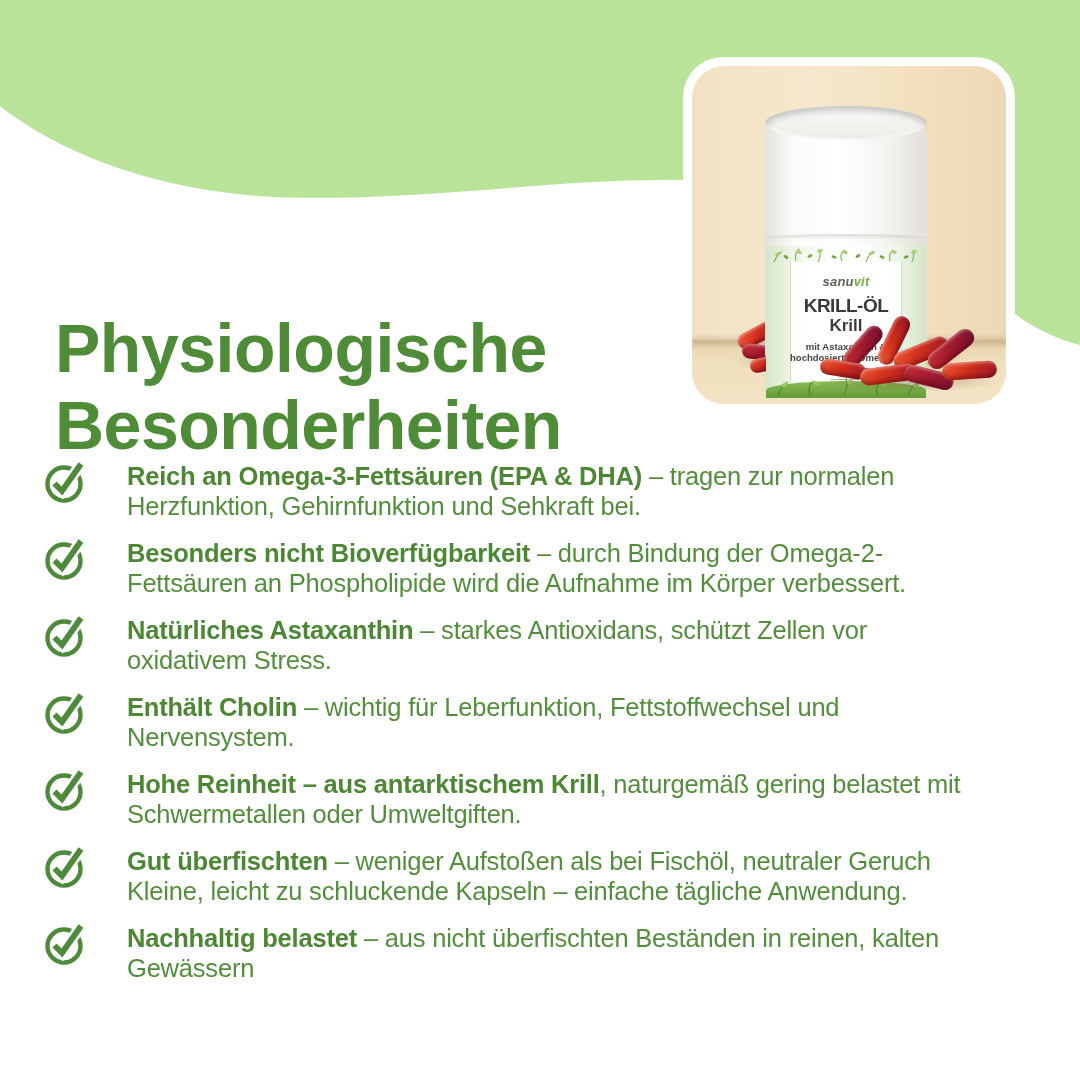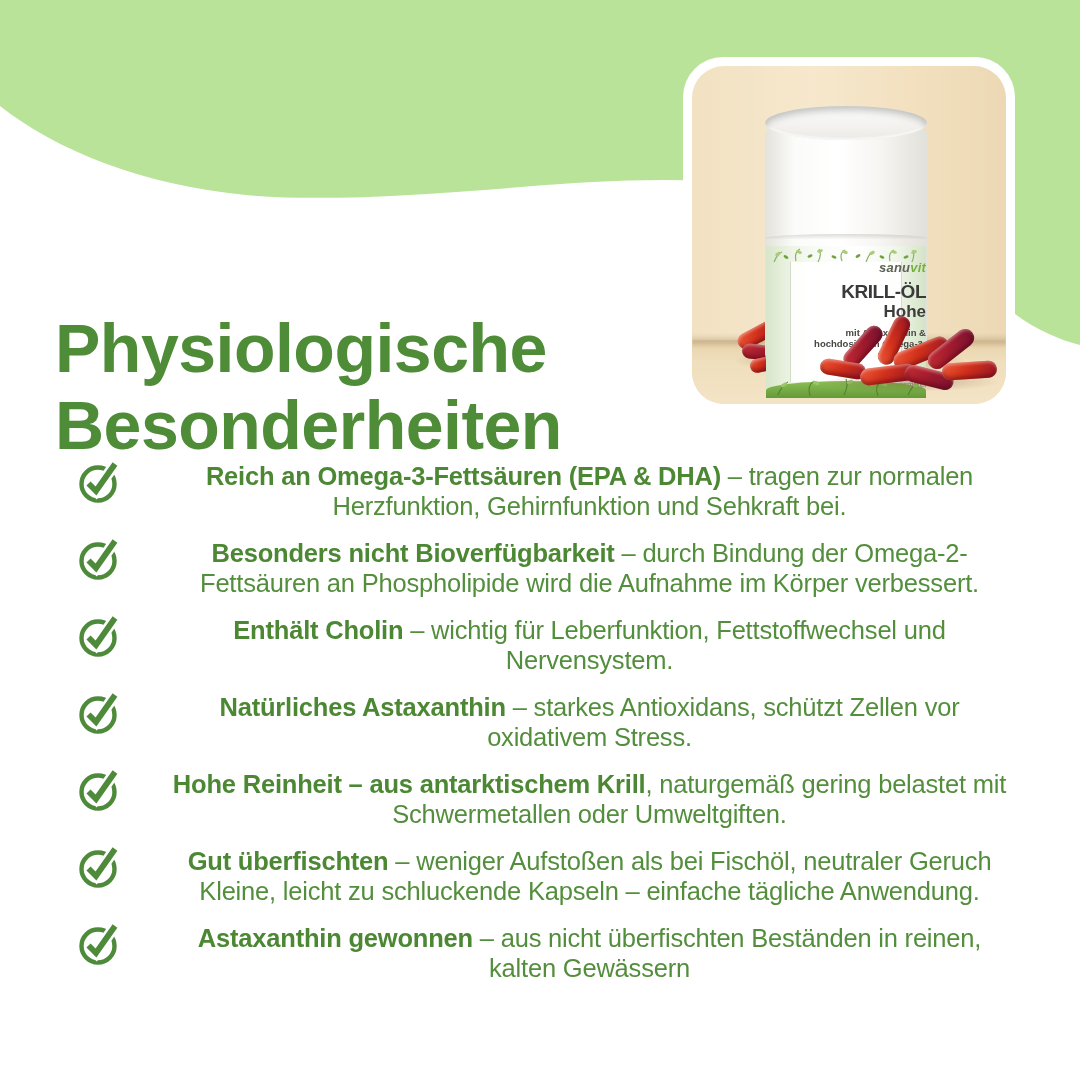--- a/index.html
+++ b/index.html
@@ -56,21 +56,21 @@
     position:absolute;left:1px;top:140px;width:160px;height:152px;
     background:linear-gradient(90deg,#d7e6ca,#eef4e6 16%,#fbfcf9 35%,#ffffff 60%,#f0f5ea 82%,#d4e4c6);
     overflow:hidden;
   }
   .label-panel{
     position:absolute;left:24px;right:24px;top:16px;bottom:16px;
     background:rgba(255,255,255,.88);border-left:1px solid rgba(175,190,160,.55);
     border-right:1px solid rgba(175,190,160,.55);
   }
   .leaves-top{position:absolute;left:0;top:2px;width:160px;height:16px;}
-  .label-text{position:absolute;left:0;top:14px;width:160px;text-align:right;}
+  .label-text{position:absolute;left:0;top:28px;width:160px;text-align:center;}
   .brand{font-size:13px;font-weight:bold;font-style:italic;letter-spacing:.2px;}
   .brand .b1{color:#5e6355;}
   .brand .b2{color:#77b13f;}
   .prod-name{margin-top:7px;font-size:19px;font-weight:bold;color:#3a3a3a;letter-spacing:-.5px;line-height:1;}
   .prod-variant{margin-top:2px;font-size:17px;font-weight:600;color:#3d3d3d;line-height:1;}
   .claim{margin-top:7px;font-size:9.5px;font-weight:bold;color:#474540;line-height:1.2;}
   .divider{margin:4px auto 0 auto;width:30px;height:1px;background:#bfc0ae;}
   .fineprint{margin-top:3px;font-size:8px;color:#8d8878;line-height:1.3;}
   .band{
     position:absolute;left:0;bottom:0;width:160px;height:17px;
@@ -82,21 +82,21 @@
   .cap{position:absolute;border-radius:999px;
        box-shadow:inset 0 2px 3px rgba(255,255,255,.35), inset 0 -3px 4px rgba(80,0,10,.45);}
   .cap.red{background:linear-gradient(135deg,#ef5b3a,#d1301b 45%,#931427);}
   .cap.dark{background:linear-gradient(135deg,#c52f33,#a01a2e 50%,#6f1030);}
   
   .headline{
     position:absolute;left:55px;top:310px;width:470px;margin:0;
     font-size:68px;font-weight:bold;line-height:1.13;letter-spacing:-.5px;color:#4f8c37;
   }
   
-  .bullets{position:absolute;left:78px;top:461px;width:940px;text-align:center;}
+  .bullets{position:absolute;left:44px;top:461px;width:940px;}
   .bullet{display:flex;align-items:flex-start;margin-bottom:17px;}
   .check{flex:0 0 46px;width:46px;height:46px;margin-top:-2px;}
   .btext{margin:0 0 0 37px;width:905px;font-size:25.5px;line-height:30px;letter-spacing:-.2px;color:#538e3c;}
   .btext .lead{font-weight:bold;color:#4c8834;}
 </style>
 </head>
 <body>
 
 <div class="canvas">
 
@@ -149,21 +149,21 @@
               <ellipse cx="68" cy="9" rx="2.6" ry="1.4" transform="rotate(20 68 9)"></ellipse>
               <ellipse cx="92" cy="8" rx="2.6" ry="1.4" transform="rotate(-30 92 8)"></ellipse>
               <ellipse cx="116" cy="9" rx="2.6" ry="1.4" transform="rotate(25 116 9)"></ellipse>
               <ellipse cx="140" cy="9" rx="2.6" ry="1.4" transform="rotate(-18 140 9)"></ellipse>
             </g>
           </svg>
           <div class="label-panel"></div>
           <div class="label-text">
             <div class="brand"><span class="b1">sanu</span><span class="b2">vit</span></div>
             <div class="prod-name">KRILL-ÖL</div>
-            <div class="prod-variant">Hohe</div>
+            <div class="prod-variant">Krill</div>
             <div class="claim">
               <div>mit Astaxanthin &amp;</div>
               <div>hochdosierten Omega-3-Fettsäuren</div>
             </div>
             <div class="divider"></div>
             <div class="fineprint">120 Kapseln à 552 mg</div>
             <div class="fineprint" style="margin-top:0;">Nahrungsergänzungsmittel</div>
           </div>
           <div class="band"></div>
           <svg class="leaves-band" viewBox="0 0 160 22" aria-hidden="true">
@@ -218,53 +218,53 @@
       </svg>
       <p class="btext"><span class="lead">Besonders nicht Bioverfügbarkeit</span><span> – durch Bindung der Omega-2-Fettsäuren an Phospholipide wird die Aufnahme im Körper verbessert.</span></p>
     </div>
 
     <div class="bullet">
       <svg class="check" viewBox="0 0 46 46" aria-hidden="true">
         <circle cx="20" cy="25" r="16.5" fill="none" stroke="#4d8a3a" stroke-width="4.4"></circle>
         <path d="M10.5,24.5 L18,32 L37,5" fill="none" stroke="#ffffff" stroke-width="11"></path>
         <path d="M10.5,24.5 L18,32 L37,5" fill="none" stroke="#4d8a3a" stroke-width="5.8"></path>
       </svg>
+      <p class="btext"><span class="lead">Natürliches Astaxanthin</span><span> – starkes Antioxidans, schützt Zellen vor oxidativem Stress.</span></p>
+    </div>
+
+    <div class="bullet">
+      <svg class="check" viewBox="0 0 46 46" aria-hidden="true">
+        <circle cx="20" cy="25" r="16.5" fill="none" stroke="#4d8a3a" stroke-width="4.4"></circle>
+        <path d="M10.5,24.5 L18,32 L37,5" fill="none" stroke="#ffffff" stroke-width="11"></path>
+        <path d="M10.5,24.5 L18,32 L37,5" fill="none" stroke="#4d8a3a" stroke-width="5.8"></path>
+      </svg>
       <p class="btext"><span class="lead">Enthält Cholin</span><span> – wichtig für Leberfunktion, Fettstoffwechsel und Nervensystem.</span></p>
     </div>
 
     <div class="bullet">
       <svg class="check" viewBox="0 0 46 46" aria-hidden="true">
         <circle cx="20" cy="25" r="16.5" fill="none" stroke="#4d8a3a" stroke-width="4.4"></circle>
         <path d="M10.5,24.5 L18,32 L37,5" fill="none" stroke="#ffffff" stroke-width="11"></path>
         <path d="M10.5,24.5 L18,32 L37,5" fill="none" stroke="#4d8a3a" stroke-width="5.8"></path>
       </svg>
-      <p class="btext"><span class="lead">Natürliches Astaxanthin</span><span> – starkes Antioxidans, schützt Zellen vor oxidativem Stress.</span></p>
-    </div>
-
-    <div class="bullet">
-      <svg class="check" viewBox="0 0 46 46" aria-hidden="true">
-        <circle cx="20" cy="25" r="16.5" fill="none" stroke="#4d8a3a" stroke-width="4.4"></circle>
-        <path d="M10.5,24.5 L18,32 L37,5" fill="none" stroke="#ffffff" stroke-width="11"></path>
-        <path d="M10.5,24.5 L18,32 L37,5" fill="none" stroke="#4d8a3a" stroke-width="5.8"></path>
-      </svg>
       <p class="btext"><span class="lead">Hohe Reinheit – aus antarktischem Krill</span><span>, naturgemäß gering belastet mit Schwermetallen oder Umweltgiften.</span></p>
     </div>
 
     <div class="bullet">
       <svg class="check" viewBox="0 0 46 46" aria-hidden="true">
         <circle cx="20" cy="25" r="16.5" fill="none" stroke="#4d8a3a" stroke-width="4.4"></circle>
         <path d="M10.5,24.5 L18,32 L37,5" fill="none" stroke="#ffffff" stroke-width="11"></path>
         <path d="M10.5,24.5 L18,32 L37,5" fill="none" stroke="#4d8a3a" stroke-width="5.8"></path>
       </svg>
       <p class="btext"><span class="lead">Gut überfischten</span><span> – weniger Aufstoßen als bei Fischöl, neutraler Geruch Kleine, leicht zu schluckende Kapseln – einfache tägliche Anwendung.</span></p>
     </div>
 
     <div class="bullet">
       <svg class="check" viewBox="0 0 46 46" aria-hidden="true">
         <circle cx="20" cy="25" r="16.5" fill="none" stroke="#4d8a3a" stroke-width="4.4"></circle>
         <path d="M10.5,24.5 L18,32 L37,5" fill="none" stroke="#ffffff" stroke-width="11"></path>
         <path d="M10.5,24.5 L18,32 L37,5" fill="none" stroke="#4d8a3a" stroke-width="5.8"></path>
       </svg>
-      <p class="btext"><span class="lead">Astaxanthin gewonnen</span><span> – aus nicht überfischten Beständen in reinen, kalten Gewässern</span></p>
+      <p class="btext"><span class="lead">Nachhaltig belastet</span><span> – aus nicht überfischten Beständen in reinen, kalten Gewässern</span></p>
     </div>
 
   </div>
 </div>
 
 </body></html>

